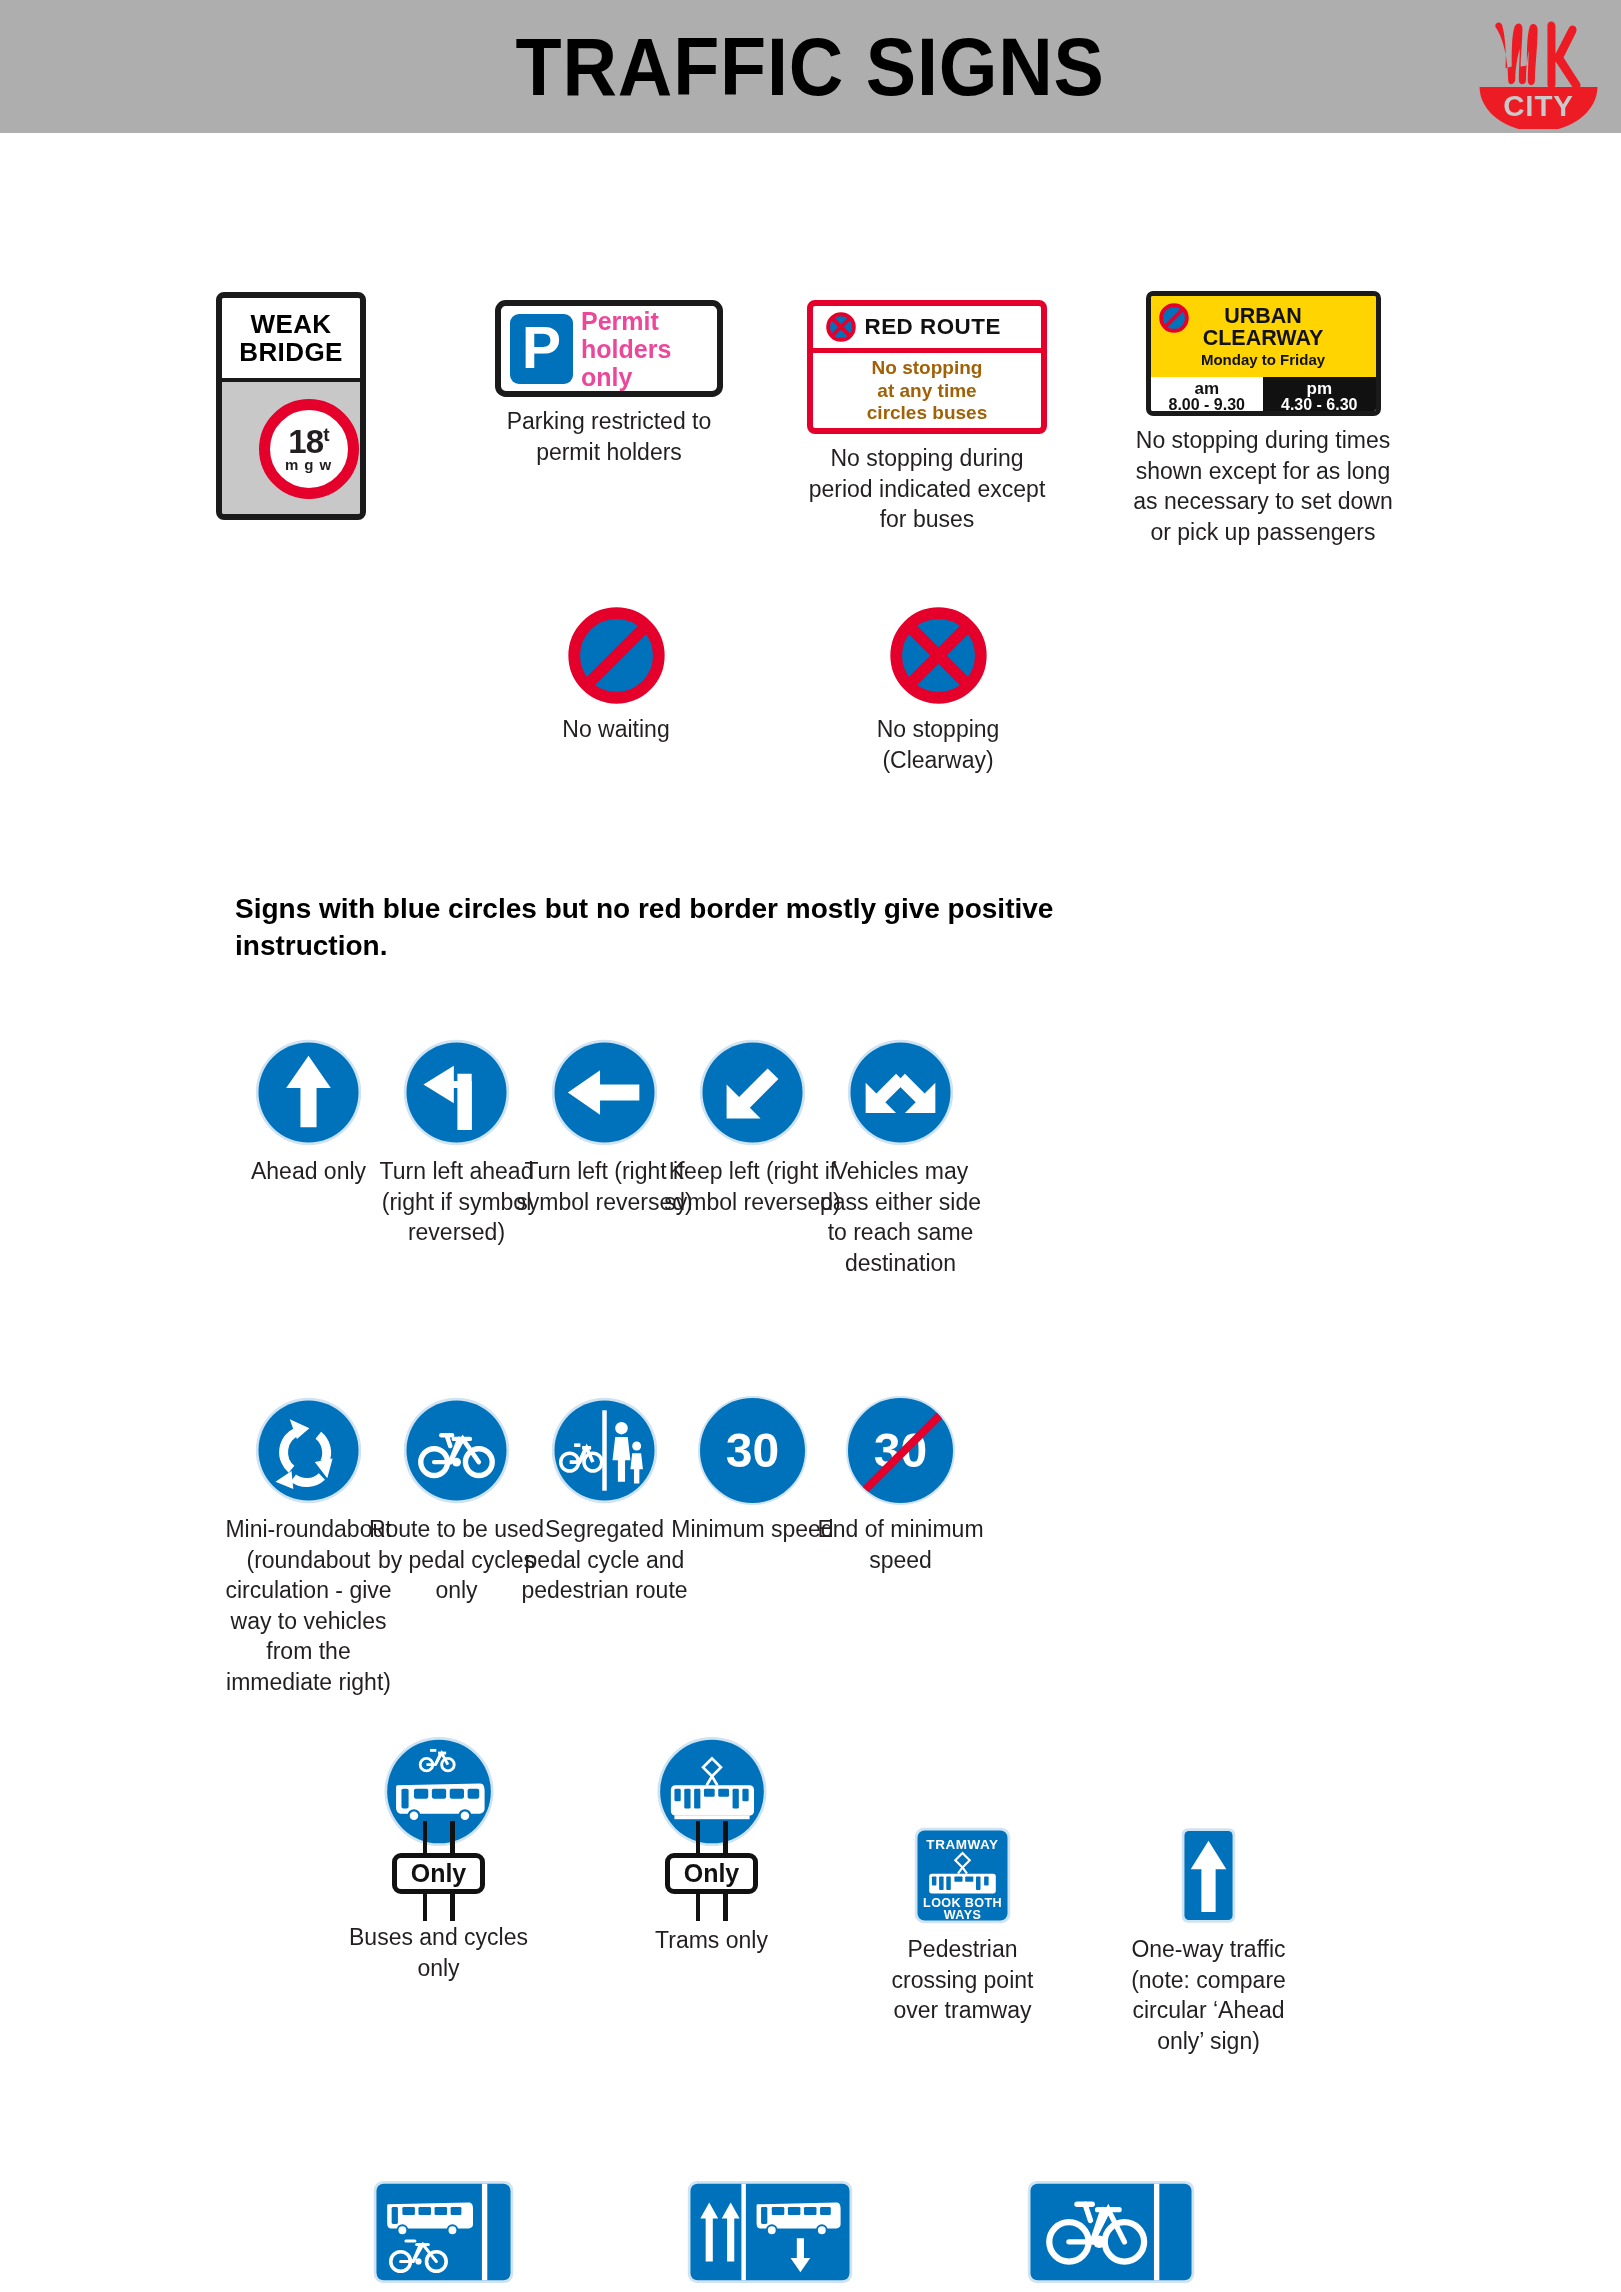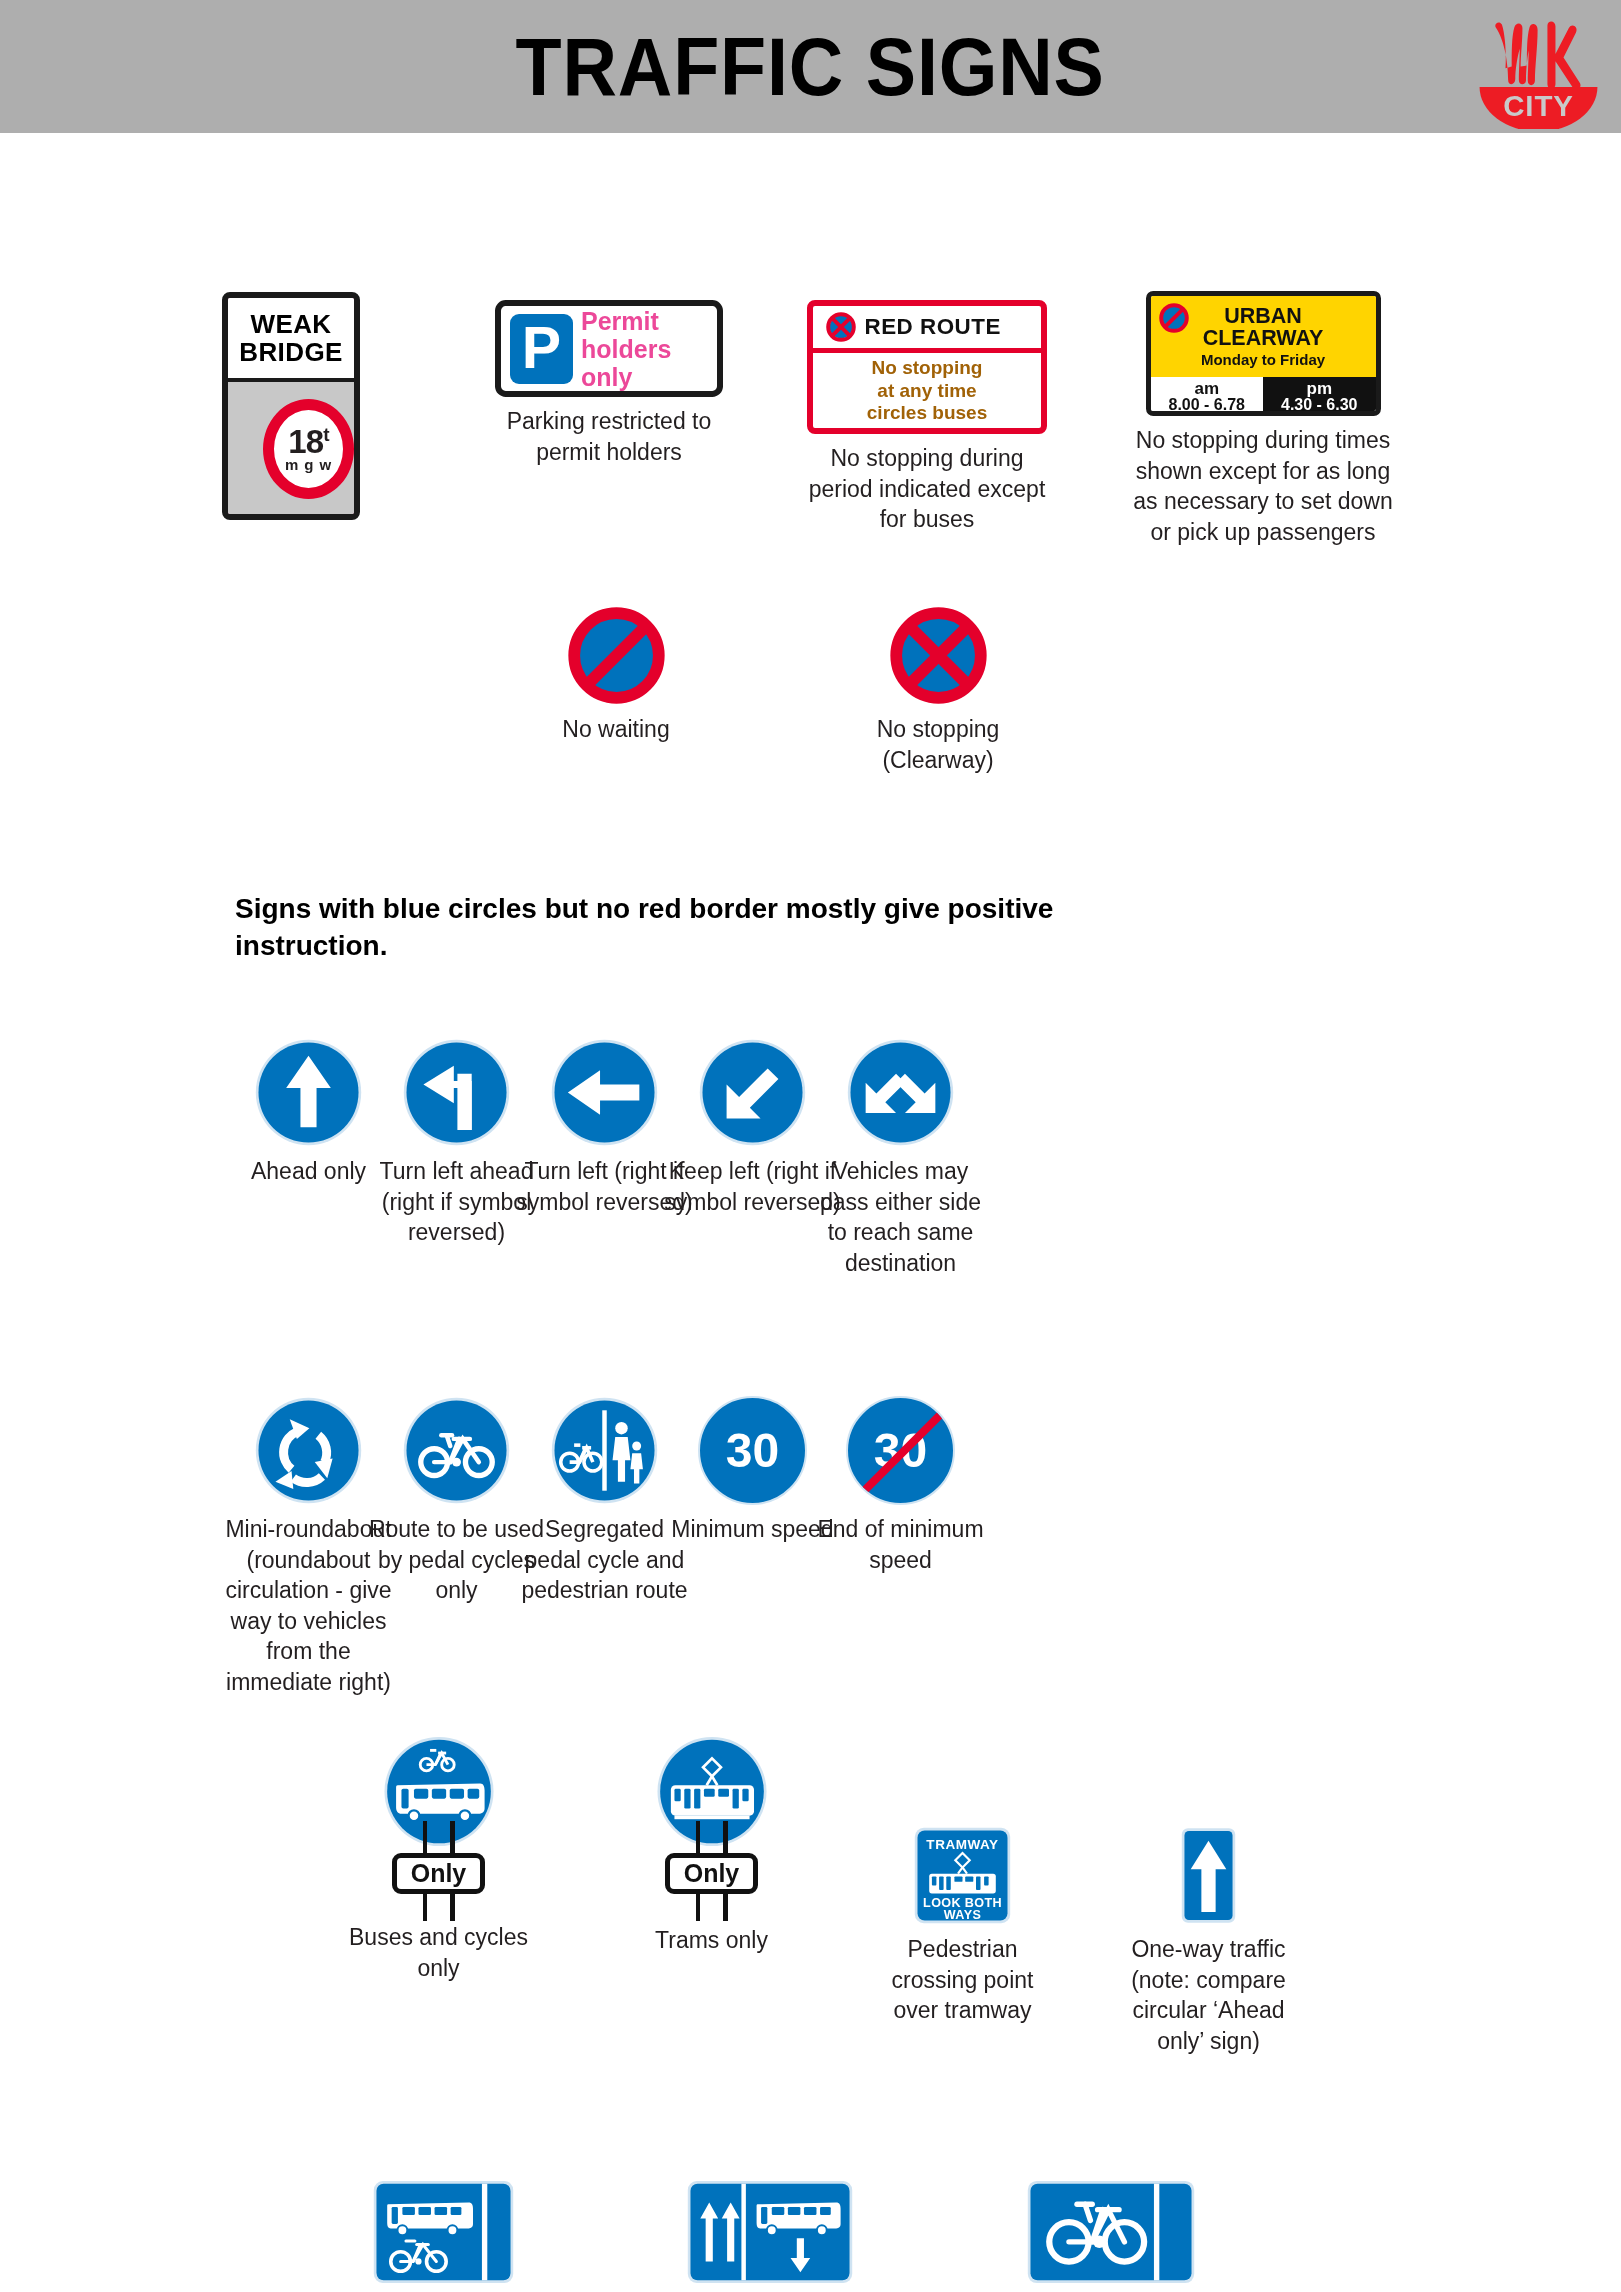--- a/index.html
+++ b/index.html
@@ -58,21 +58,21 @@
     width: 913px;
     font-size: 28px;
     font-weight: bold;
     line-height: 1.33;
     color: #000;
     text-align: left;
   }
 
   
   .weakbridge {
-    width: 138px; height: 228px;
+    width: 150px; height: 228px;
     border: 6.3px solid #1a1a1a;
     border-radius: 8px;
     background: #f9a8d4;
     overflow: hidden;
   }
   .wb-top {
     height: 84px;
     display: flex; flex-direction: column;
     align-items: center; justify-content: center;
     border-bottom: 4.5px solid #1a1a1a;
@@ -264,21 +264,21 @@
             <circle cx="17" cy="17" r="14.5" fill="none" stroke="#e4002b" stroke-width="4.5"></circle>
             <line x1="26" y1="8" x2="8" y2="26" stroke="#e4002b" stroke-width="4.5"></line>
           </svg>
           <div class="cw-title">URBAN</div>
           <div class="cw-title">CLEARWAY</div>
           <div class="cw-sub">Monday to Friday</div>
         </div>
         <div class="cw-times">
           <div class="cw-am">
             <div class="cw-ampm-label">am</div>
-            <div class="cw-ampm-time">8.00 - 6.78</div>
+            <div class="cw-ampm-time">8.00 - 9.30</div>
           </div>
           <div class="cw-pm">
             <div class="cw-ampm-label">pm</div>
             <div class="cw-ampm-time">4.30 - 6.30</div>
           </div>
         </div>
       </div>
     </div>
     <div class="caption">No stopping during times shown except for as long as necessary to set down or pick up passengers</div>
   </div>

